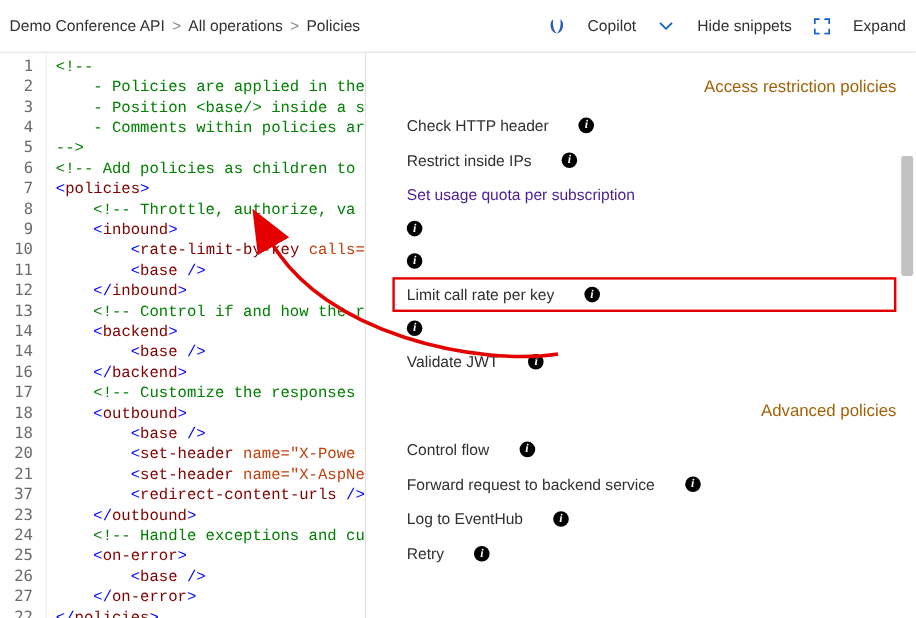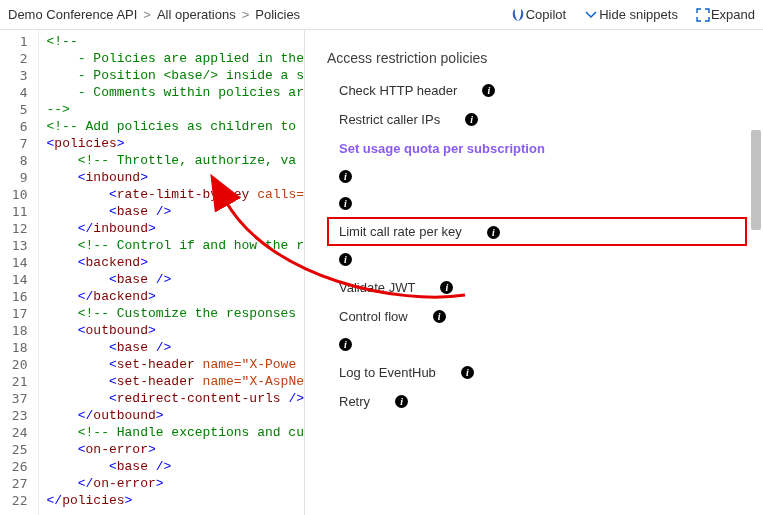--- a/index.html
+++ b/index.html
@@ -9,42 +9,42 @@
     color: #323130;
     width: 763px;
     height: 515px;
     overflow: hidden;
     position: relative;
     background: #fff;
   }
   .topbar {
     display: flex;
     align-items: center;
-    height: 30px;
+    height: 44px;
     border-bottom: 1px solid #e1e1e1;
     padding: 0 8px;
   }
   .breadcrumb {
     flex: 1;
     display: flex;
     align-items: center;
     color: #323130;
     font-size: 13px;
     gap: 6px;
   }
   .breadcrumb .sep { color: #888; }
   .toolbar {
     display: flex;
     gap: 18px;
     align-items: center;
   }
   .toolbar-item {
     display: flex;
     align-items: center;
-    gap: 1px;
+    gap: 19px;
     cursor: pointer;
     color: #323130;
     font-size: 13px;
   }
   .icon { display: inline-flex; width: 14px; height: 14px; }
 
   .main {
     display: flex;
     height: calc(515px - 30px);
   }
@@ -80,38 +80,38 @@
 
   .side {
     flex: 1;
     padding: 10px 16px 0 22px;
     overflow: hidden;
     position: relative;
     color: #323130;
   }
   .section-title {
     font-size: 14px;
-    color: #404040;
+    color: #a16207;
     margin: 10px 0 10px 0;
+    text-align: right;
   }
   .policy-list { list-style: none; }
   .policy-list li {
     display: flex;
     align-items: center;
     padding: 7px 0 7px 12px;
     font-size: 13px;
     cursor: pointer;
     gap: 25px;
   }
-  .policy-list li.disabled { color: #8b5cf6; cursor: default; font-weight: bold; }
+  .policy-list li.disabled { color: #4c1d95; cursor: default; }
   .policy-list li.highlight {
     border: 2px solid #e50000;
     padding: 5px 8px 5px 10px;
     margin-left: 0;
-    align-items: flex-end;
   }
   .info-icon {
     display: inline-block;
     width: 13px; height: 13px;
     border-radius: 50%;
     background: #000;
     color: #fff;
     font-family: Georgia, serif;
     font-style: italic;
     font-weight: bold;
@@ -216,21 +216,21 @@
   </div>
 
   <div class="side">
     <div class="section-title">Access restriction policies</div>
     <ul class="policy-list" id="access-list">
         <li>
           <span>Check HTTP header</span>
           <span class="info-icon">i</span>
         </li>
         <li>
-          <span>Restrict caller IPs</span>
+          <span>Restrict inside IPs</span>
           <span class="info-icon">i</span>
         </li>
         <li class="disabled">
           <span>Set usage quota per subscription</span>
         </li>
         <li>
           <span class="info-icon">i</span>
         </li>
         <li>
           <span class="info-icon">i</span>
@@ -241,26 +241,28 @@
         </li>
         <li>
           <span class="info-icon">i</span>
         </li>
         <li>
           <span>Validate JWT</span>
           <span class="info-icon">i</span>
         </li>
       </ul>
 
+    <div class="section-title" style="margin-top:18px">Advanced policies</div>
     <ul class="policy-list" id="advanced-list">
         <li>
           <span>Control flow</span>
           <span class="info-icon">i</span>
         </li>
         <li>
+          <span>Forward request to backend service</span>
           <span class="info-icon">i</span>
         </li>
         <li>
           <span>Log to EventHub</span>
           <span class="info-icon">i</span>
         </li>
         <li>
           <span>Retry</span>
           <span class="info-icon">i</span>
         </li>

